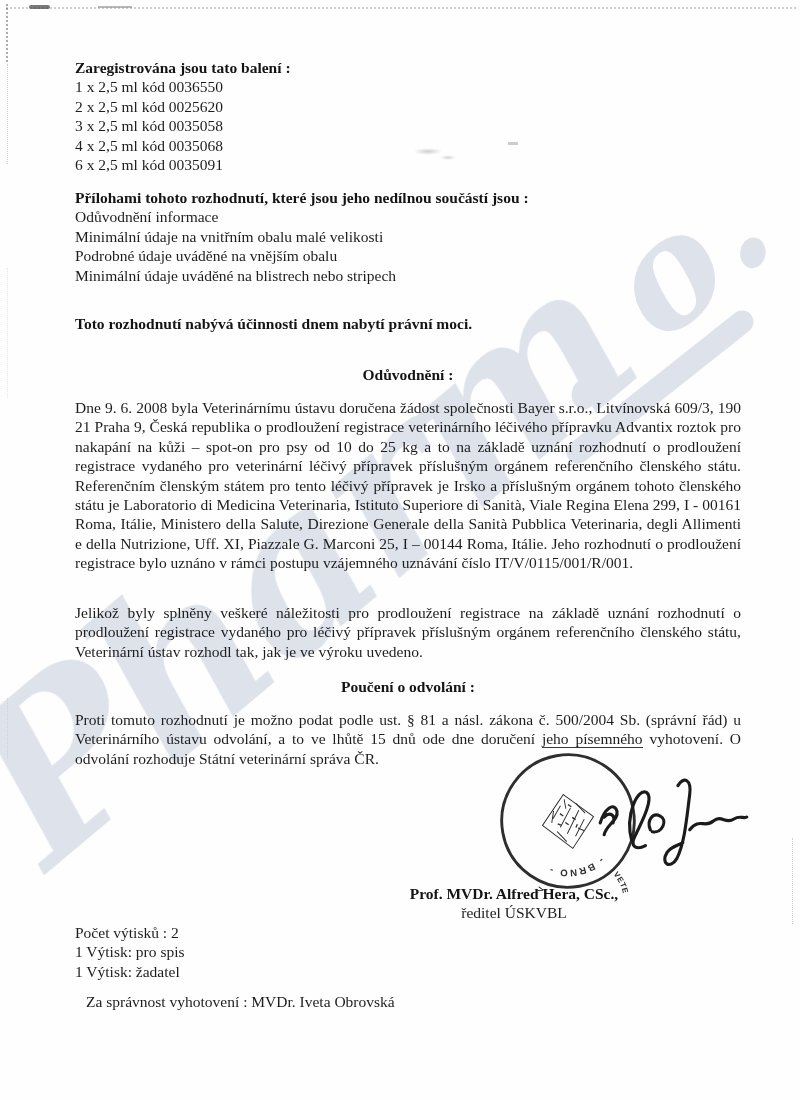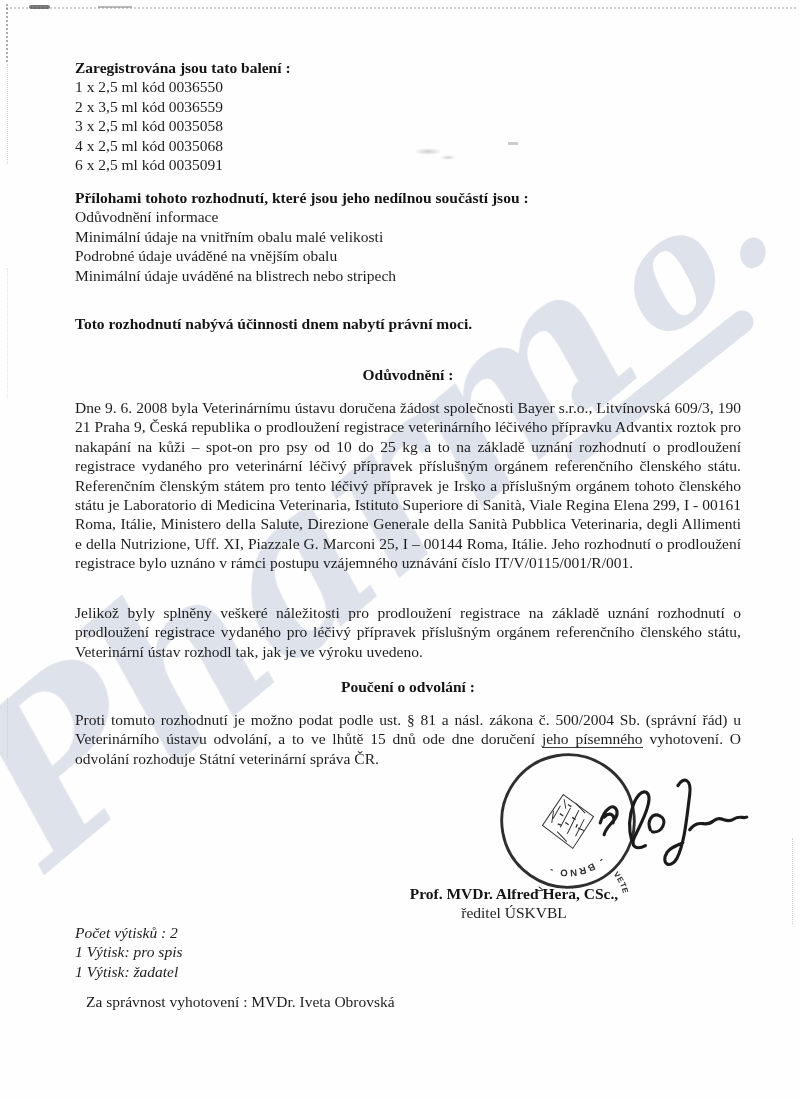--- a/index.html
+++ b/index.html
@@ -63,21 +63,21 @@
       <text class="wm-text" x="572" y="420" font-size="150" letter-spacing="6" fill="#c3cbdb" transform="rotate(-40 572 420)">. o.</text>
       <line x1="578" y1="452" x2="742" y2="322" stroke="#c3cbdb" stroke-width="23" stroke-linecap="round"></line>
     </g>
   </svg>
 
   <div class="layer-content">
 
     <div class="block" style="top:58px;">
       <div class="bold">Zaregistrována jsou tato balení :</div>
       <div>1 x 2,5 ml kód 0036550</div>
-      <div>2 x 3,5 ml kód 0036559</div>
+      <div>2 x 2,5 ml kód 0025620</div>
       <div>3 x 2,5 ml kód 0035058</div>
       <div>4 x 2,5 ml kód 0035068</div>
       <div>6 x 2,5 ml kód 0035091</div>
     </div>
 
     <div class="block" style="top:188px;">
       <div class="bold">Přílohami tohoto rozhodnutí, které jsou jeho nedílnou součástí jsou :</div>
       <div>Odůvodnění informace</div>
       <div>Minimální údaje na vnitřním obalu malé velikosti</div>
       <div>Podrobné údaje uváděné na vnějším obalu</div>
@@ -134,21 +134,21 @@
           <path d="M 97,71 C 107,58 112,70 121,62 C 130,55 133,66 142,60 C 148,56 152,60 155,58"></path>
         </g>
       </svg>
     </div>
 
     <div class="name-block">
       <div class="bold">Prof. MVDr. Alfred Hera, CSc.,</div>
       <div>ředitel ÚSKVBL</div>
     </div>
 
-    <div class="block" style="top:923px;font-style:italic;">
+    <div class="block" style="top:923px;">
       <div>Počet výtisků : 2</div>
       <div>1 Výtisk: pro spis</div>
       <div>1 Výtisk: žadatel</div>
     </div>
 
     <div class="block" style="top:992px;margin-left:11px;">Za správnost vyhotovení : MVDr. Iveta Obrovská</div>
 
   </div>
 
   <div class="layer-artifacts">

